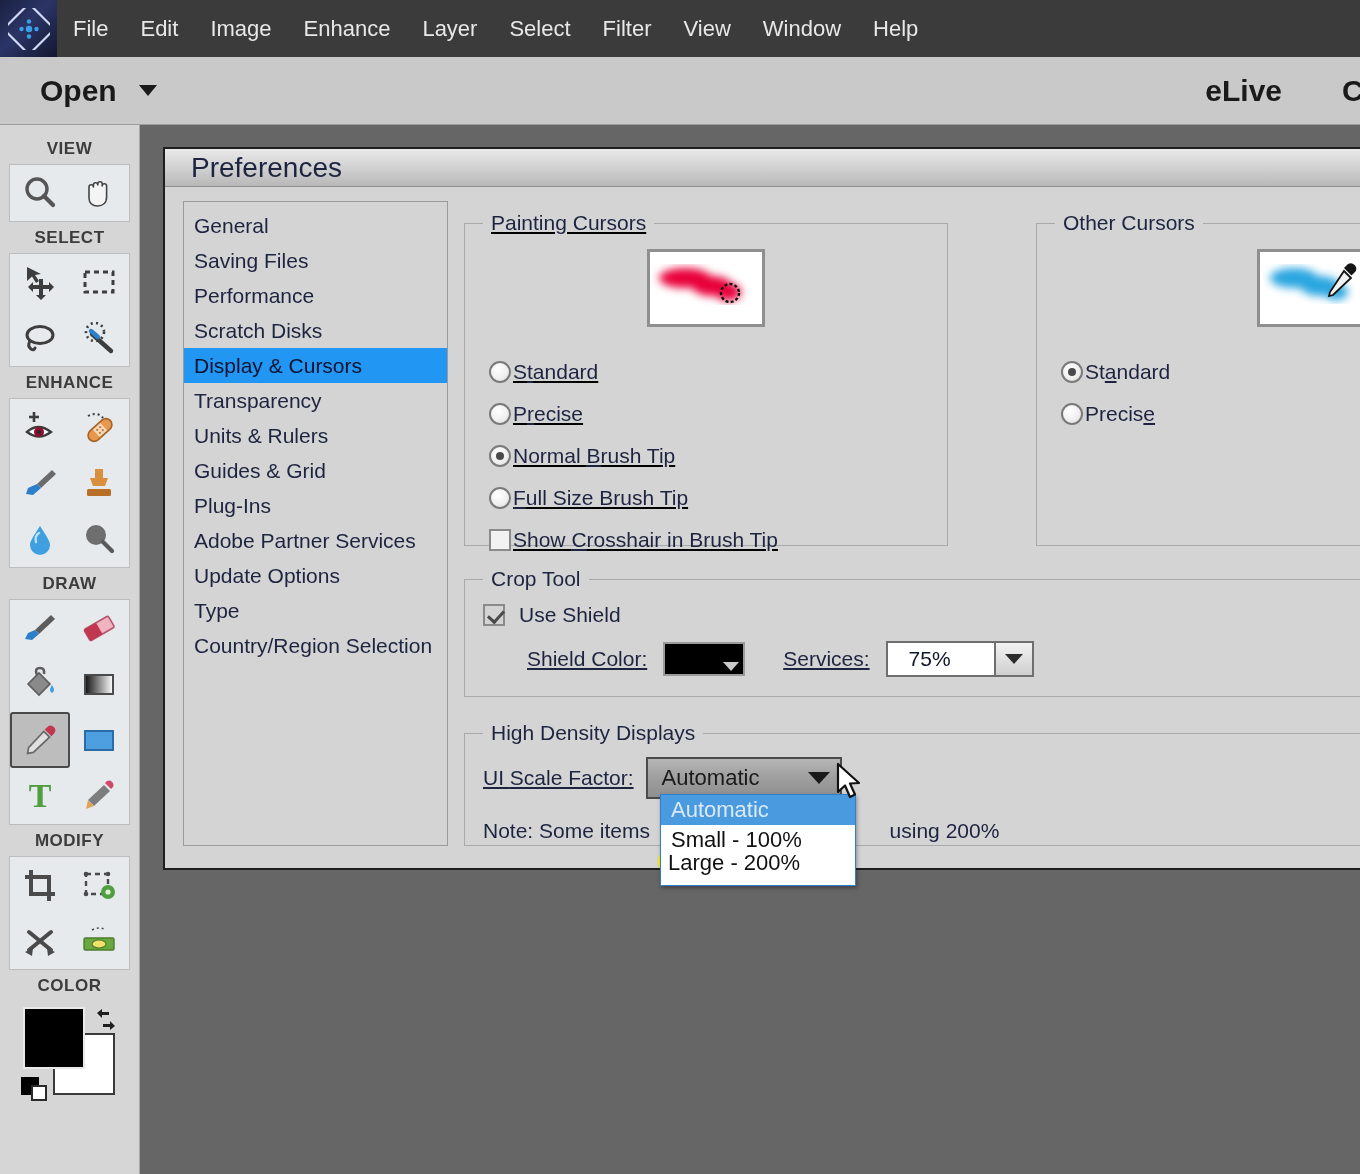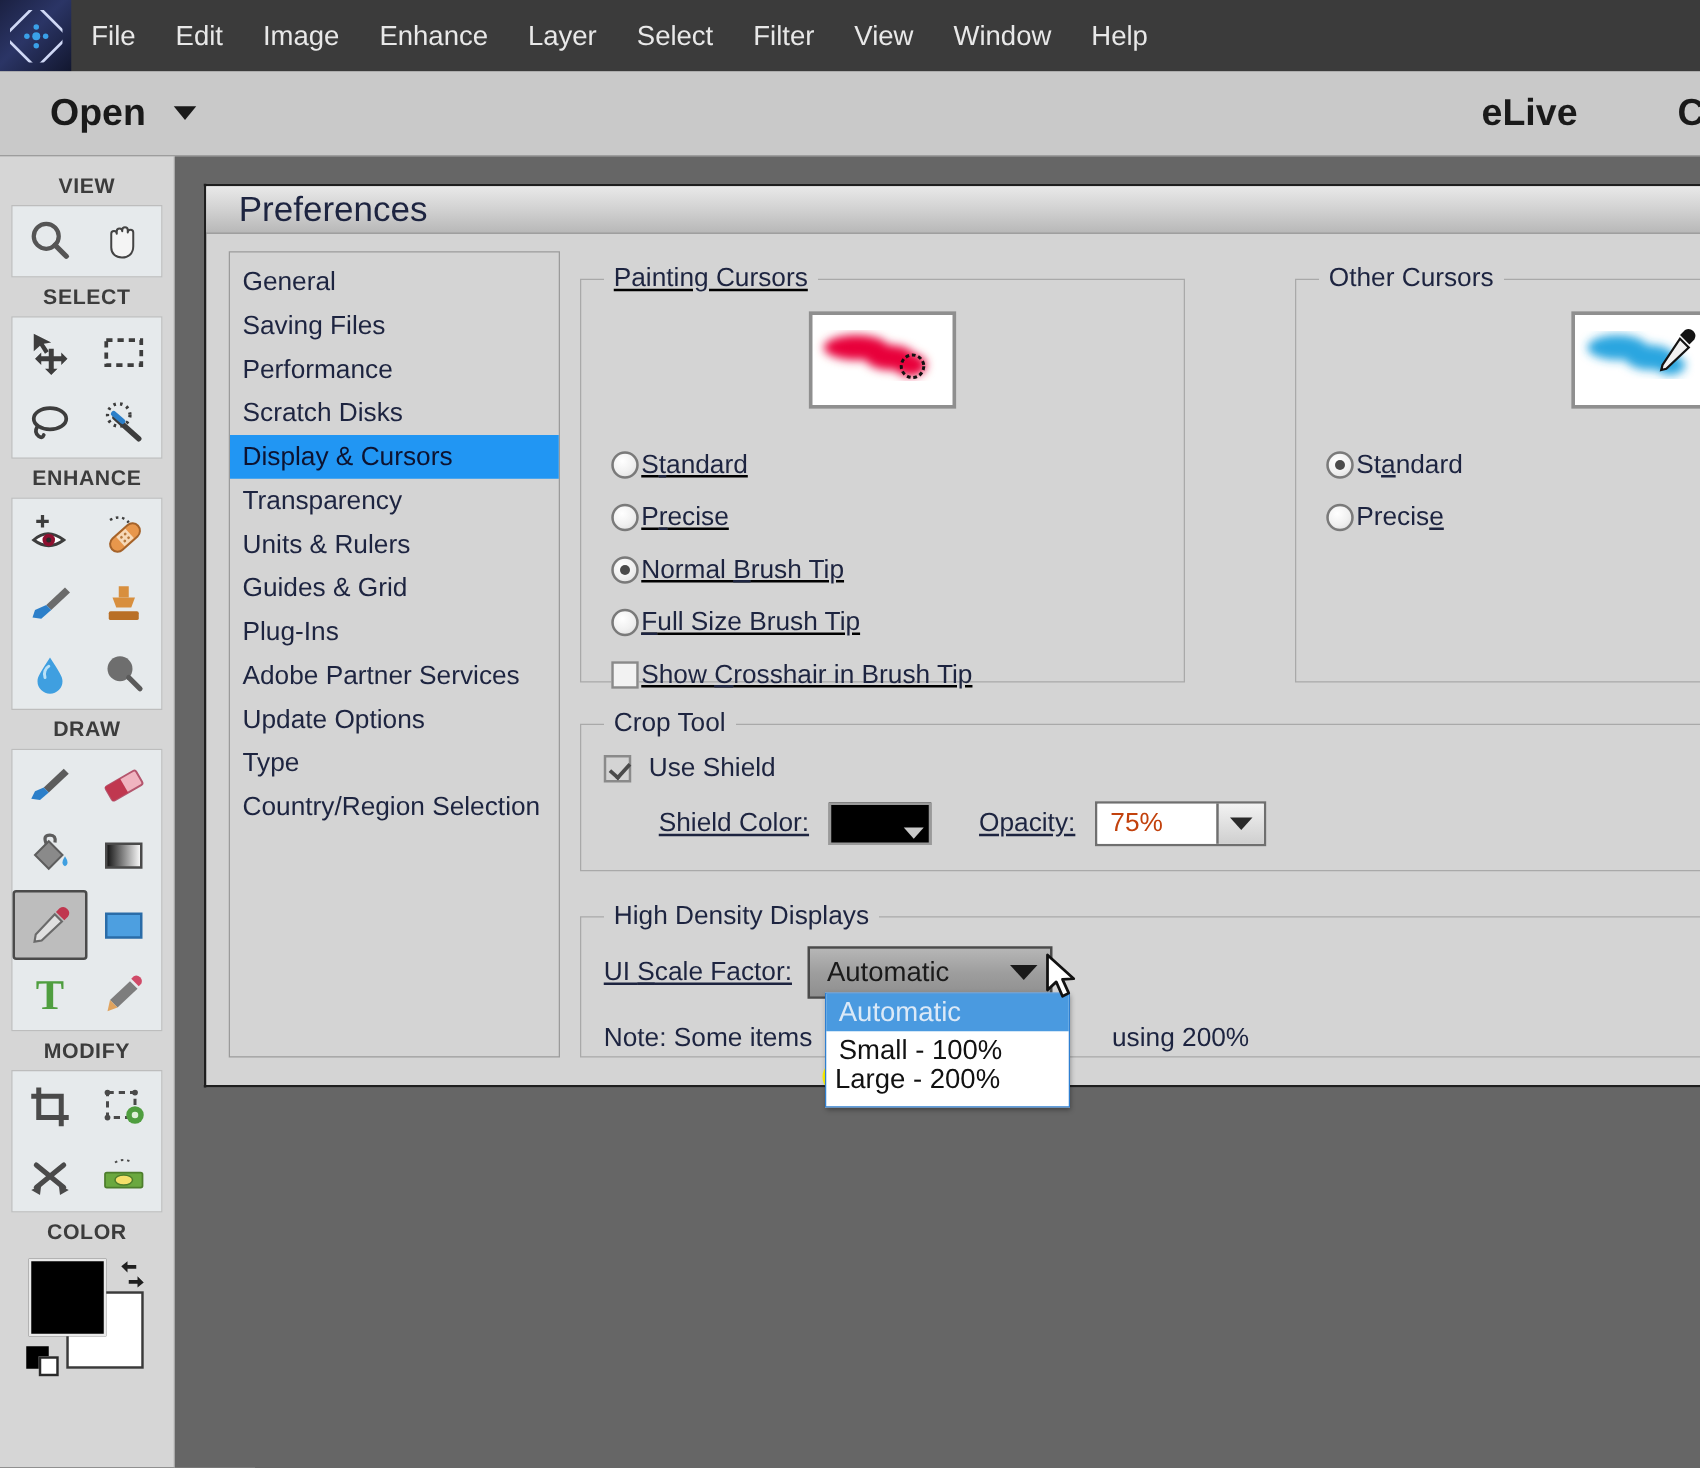--- a/index.html
+++ b/index.html
@@ -56,21 +56,21 @@
   .open-label {
     font-size: 30px; font-weight: bold; color: #1a1a1a;
   }
   .caret-down {
     width: 0; height: 0;
     border-left: 9px solid transparent;
     border-right: 9px solid transparent;
     border-top: 11px solid #1a1a1a;
   }
   .optionbar-right {
-    margin-left: auto; display: flex; align-items: center; gap: 80px;
+    margin-left: auto; display: flex; align-items: center; gap: 60px;
     padding-right: 0px;
     justify-content: center;
   }
   .elive-label {
     font-size: 30px; font-weight: bold; color: #1a1a1a;
   }
   .create-label {
     font-size: 30px; font-weight: bold; color: #1a1a1a;
     width: 18px; overflow: hidden; white-space: nowrap;
   }
@@ -285,22 +285,23 @@
     display: flex; align-items: stretch;
     height: 36px;
     border: 2px solid #6f6f6f;
     background: #ffffff;
     cursor: default;
   }
   .combo .combo-value {
     width: 95px;
     display: flex; align-items: center;
     padding-left: 10px;
-    font-size: 21px; color: #c2410c;
+    font-size: 21px; color: #0f172a;
     background: #ffffff;
+    margin-left: 11px;
   }
   .combo .combo-arrow {
     width: 38px;
     background: linear-gradient(to bottom, #f2f2f2, #cfcfcf);
     border-left: 2px solid #6f6f6f;
     display: flex; align-items: center; justify-content: center;
   }
   .combo .combo-arrow i {
     width: 0; height: 0;
     border-left: 9px solid transparent;
@@ -738,21 +739,21 @@
           <legend>Crop Tool</legend>
           <div class="crop-row1">
             <span class="checkbox checked"></span>
             <span class="opt-label">Use Shield</span>
           </div>
           <div class="crop-row2">
             <span class="field-label">Shield Color:</span>
             <span class="color-picker-btn">
                 <i class="cp-caret"></i>
               </span>
-            <span class="field-label" style="margin-left:22px;">Opacity:</span>
+            <span class="field-label" style="margin-left:22px;">Services:</span>
             <span class="combo">
               <span class="combo-value">75%</span>
               <span class="combo-arrow">
                   <i></i>
                 </span>
             </span>
           </div>
         </fieldset>
 
         <fieldset class="group grp-hdd">

